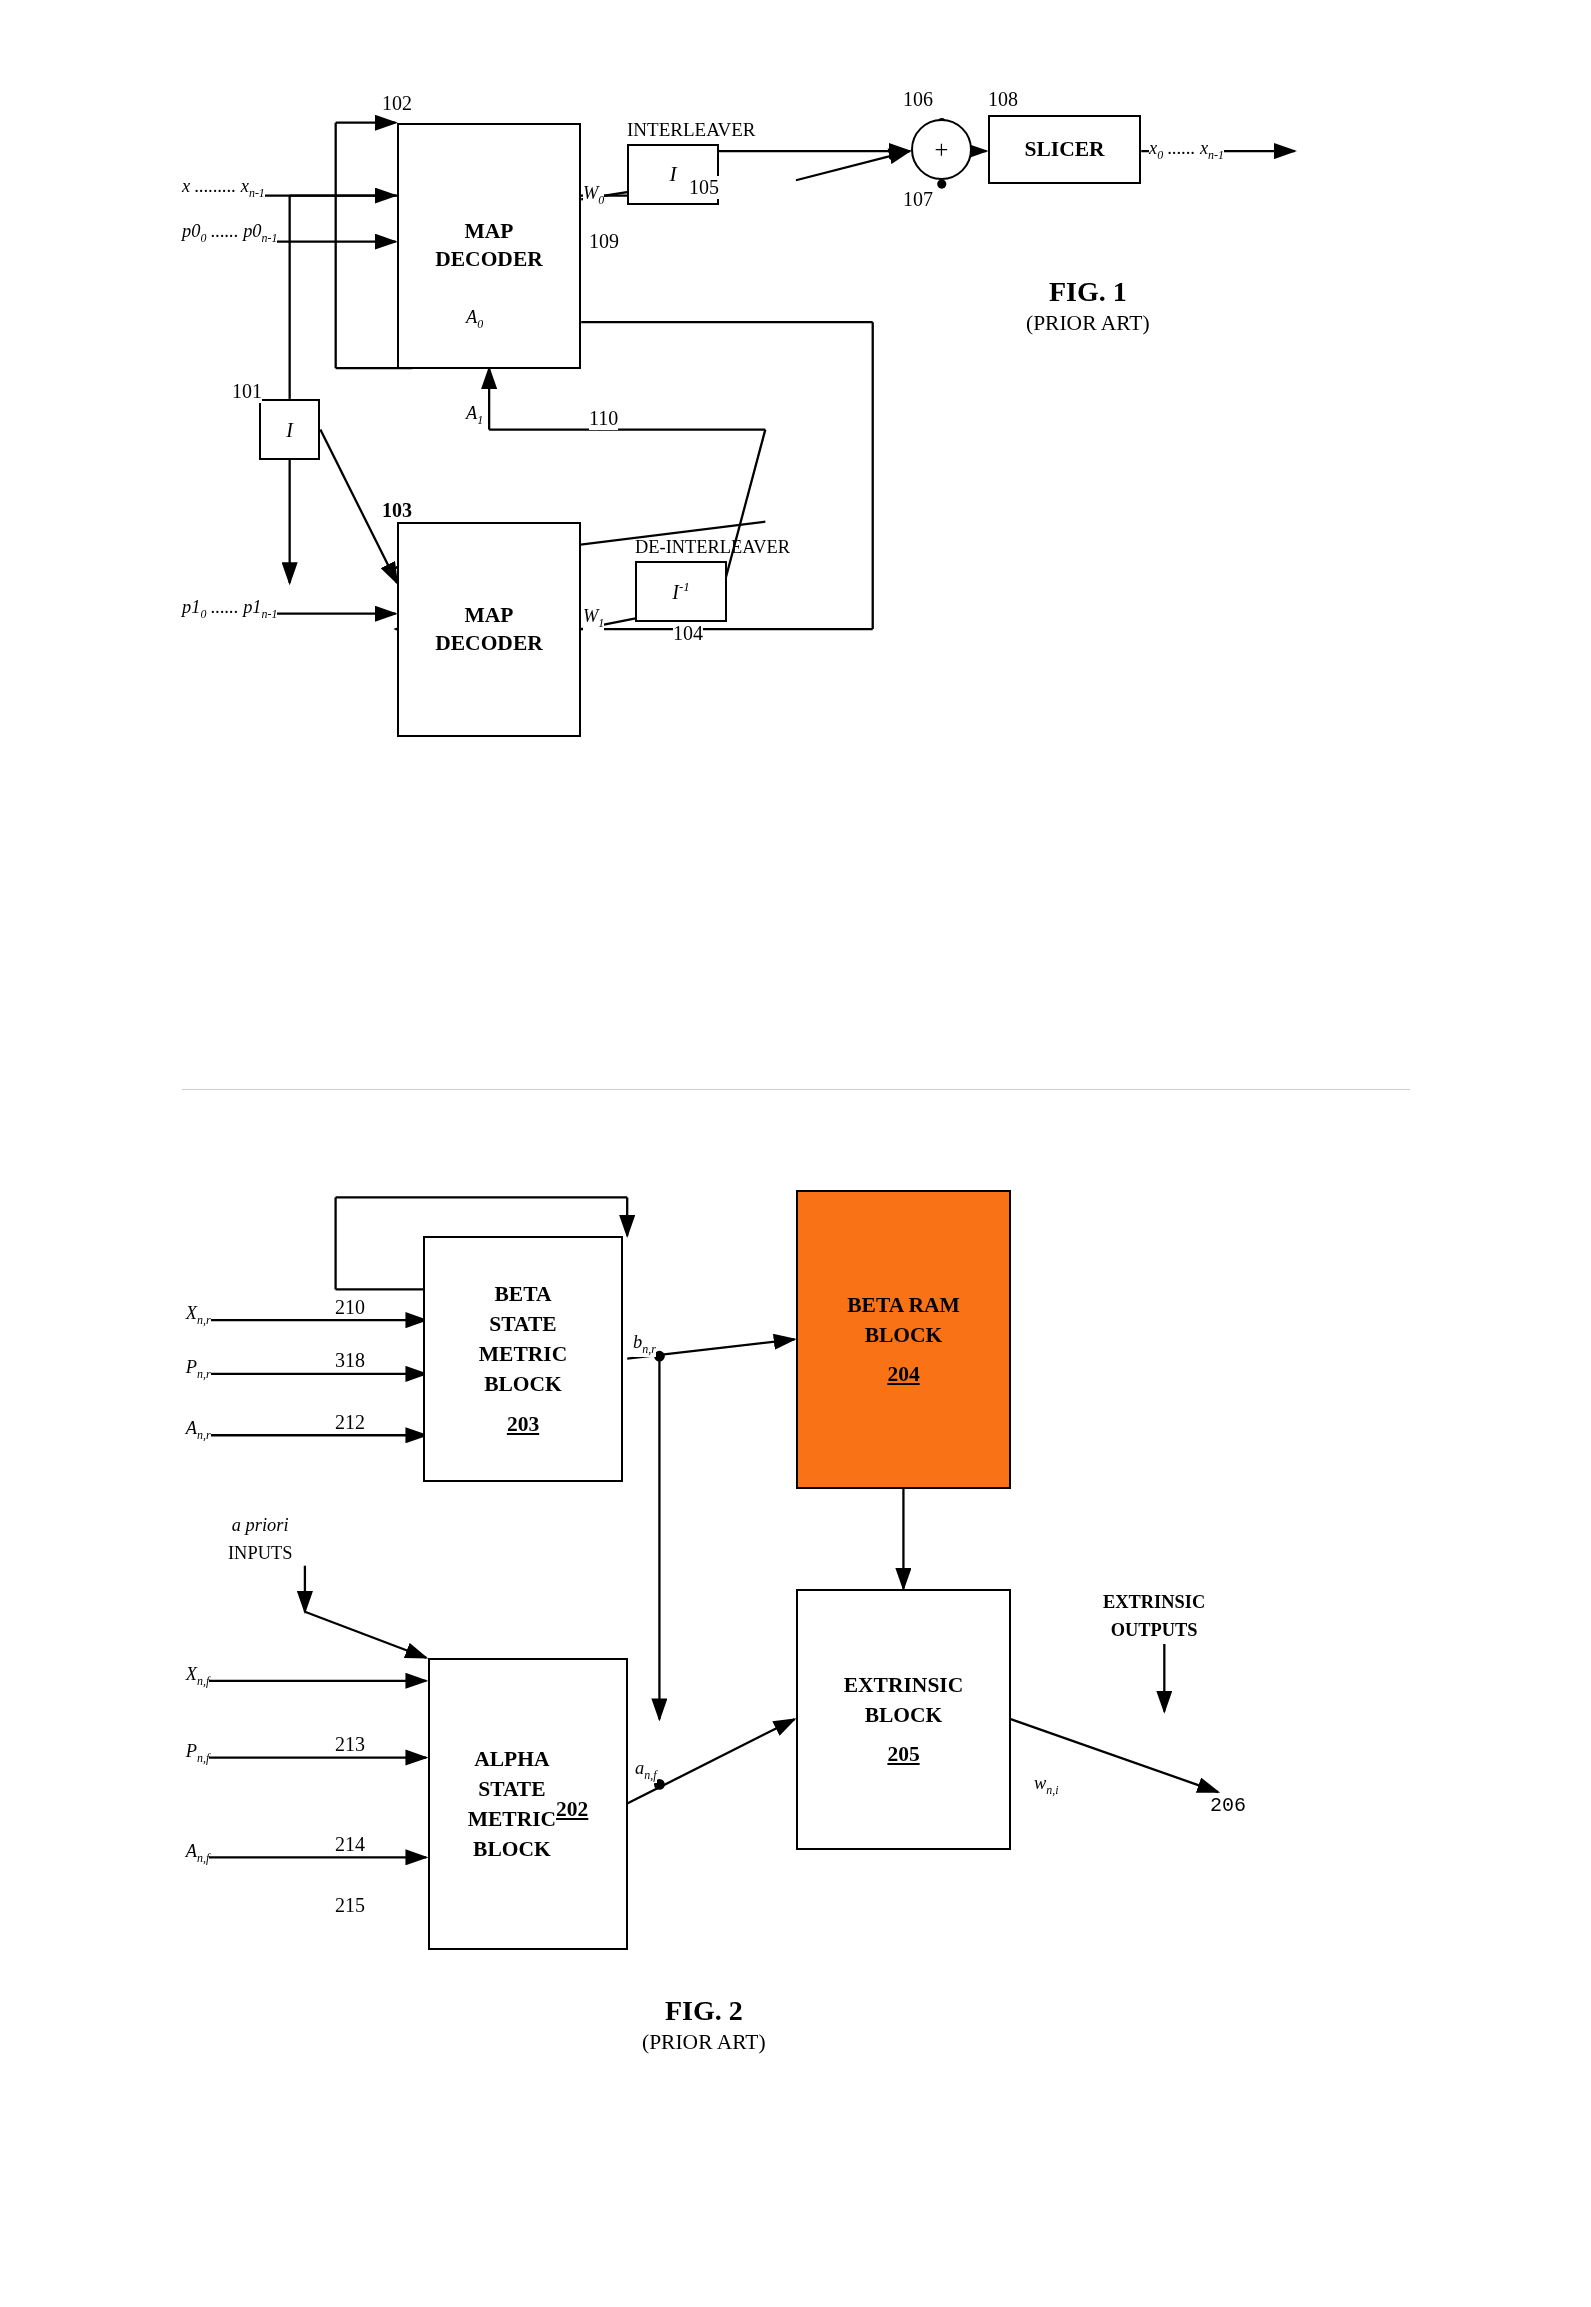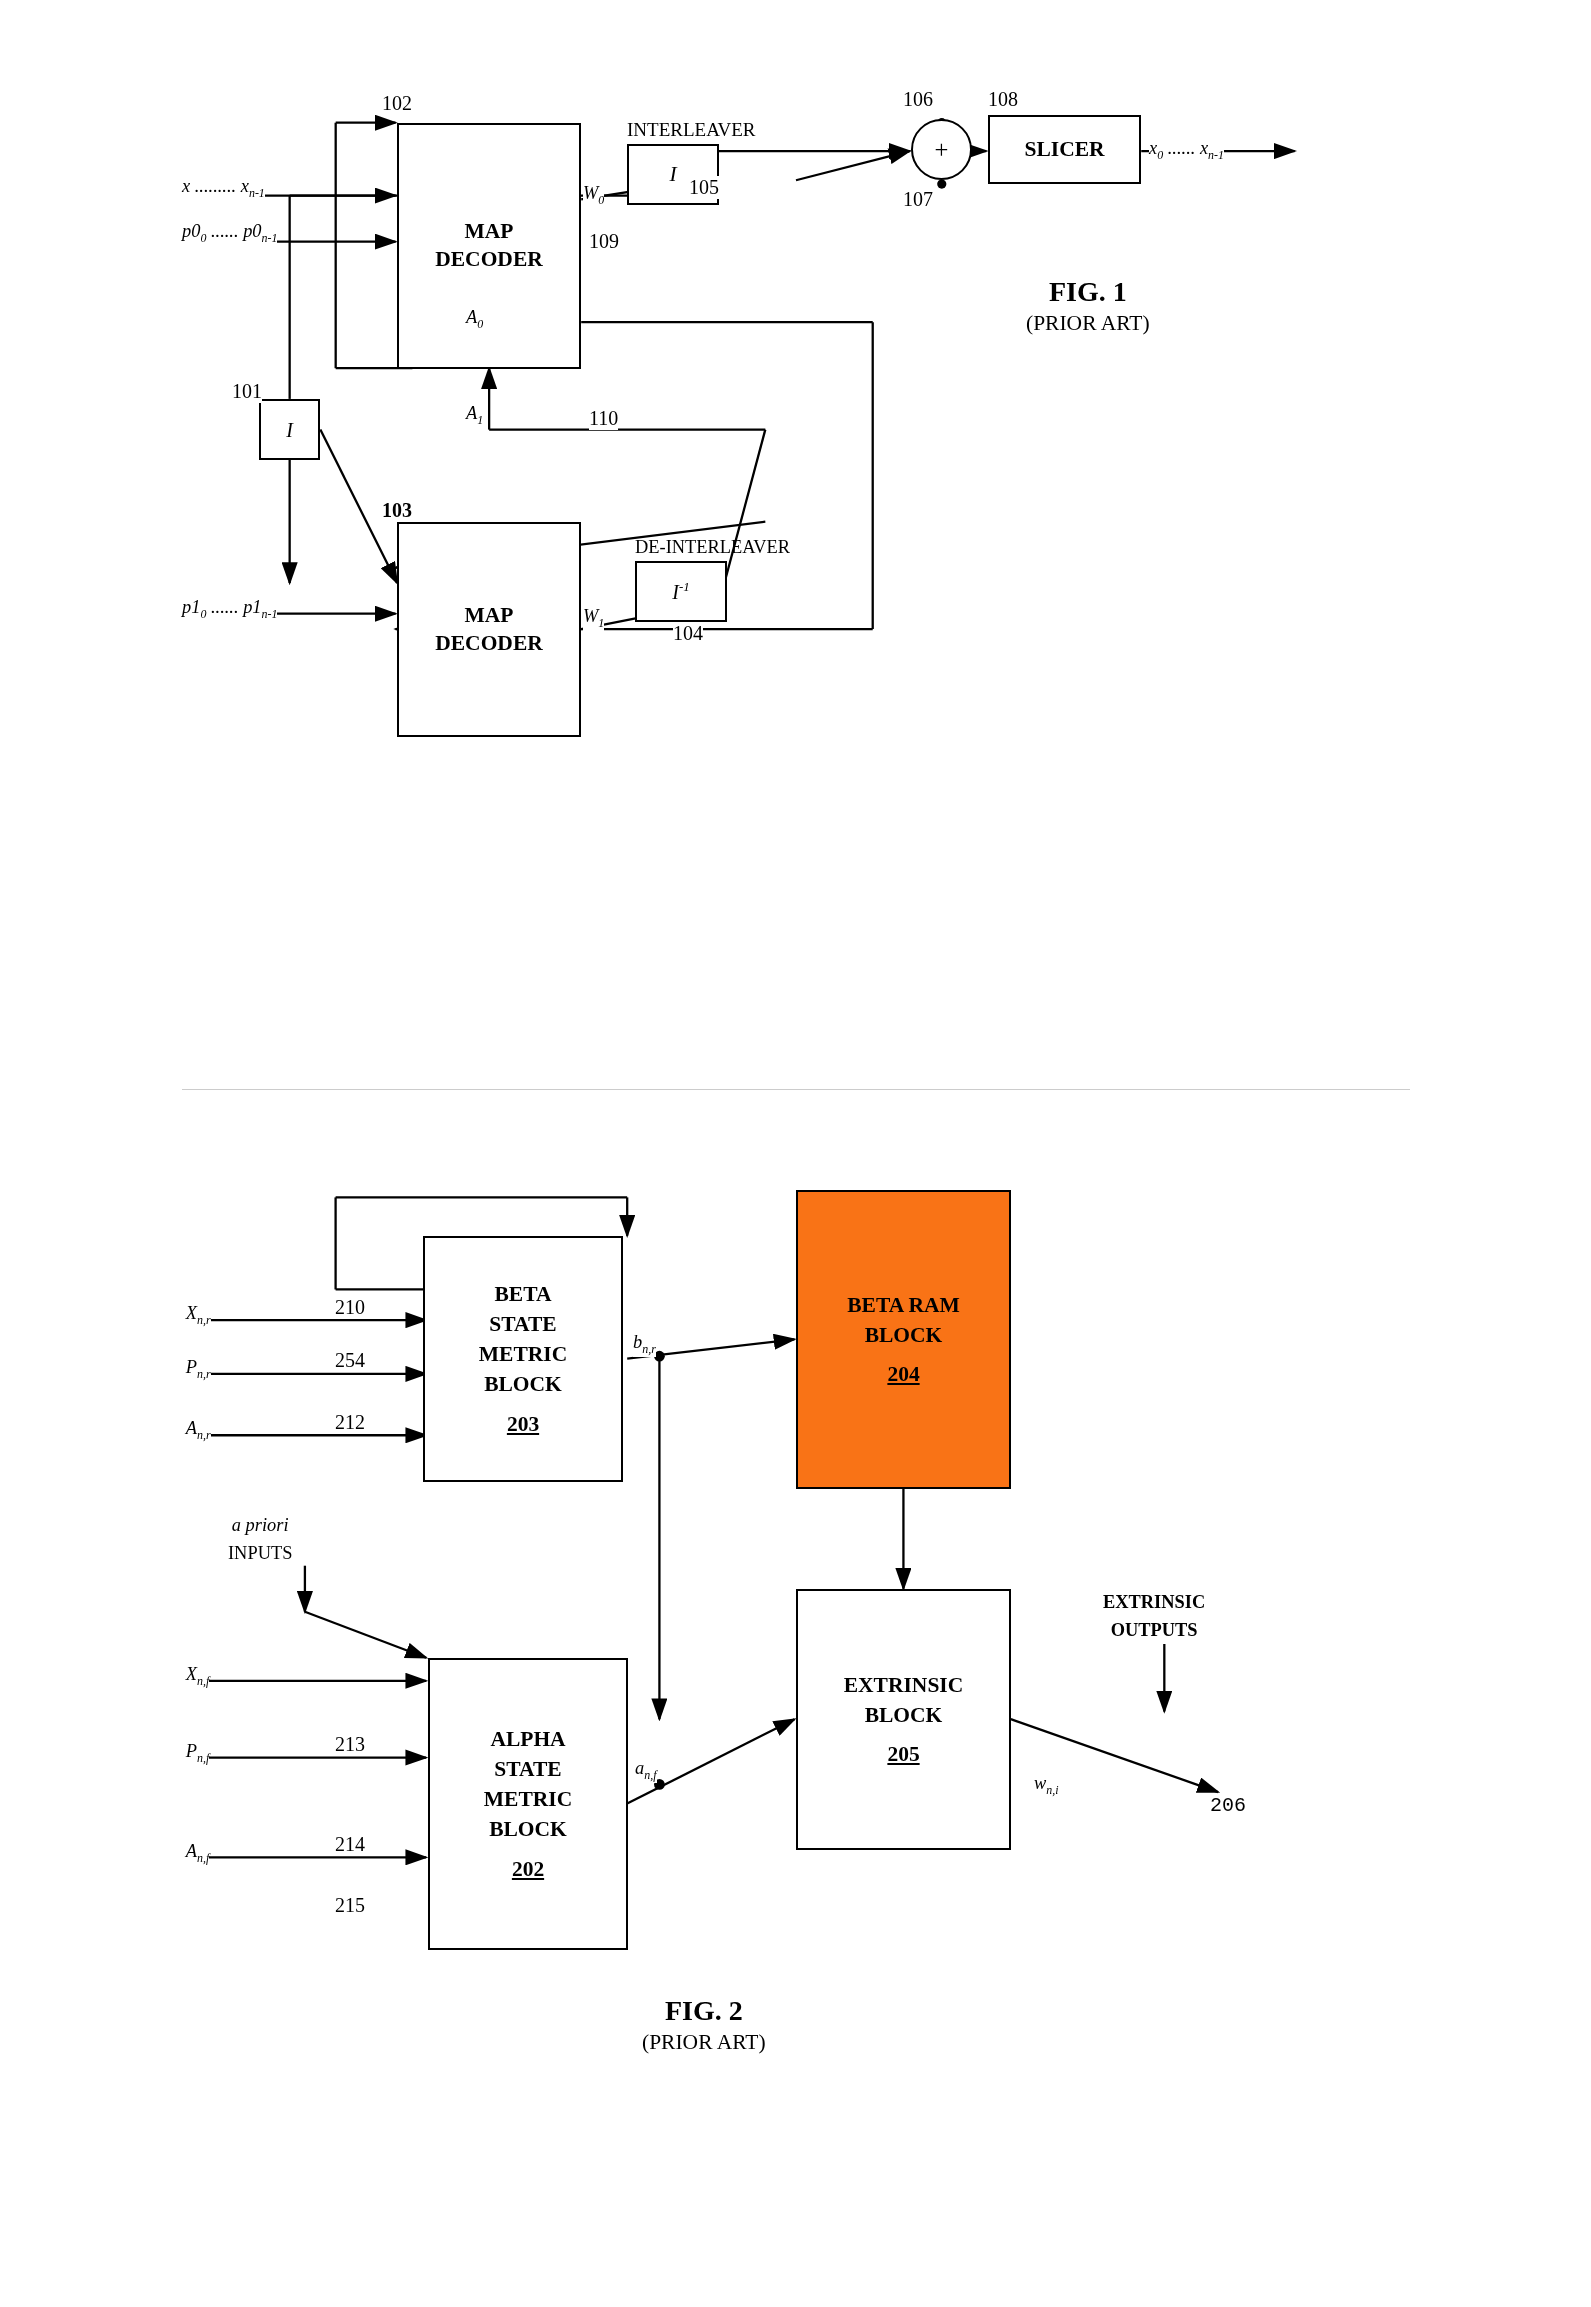--- a/index.html
+++ b/index.html
@@ -169,21 +169,21 @@
       text-align: center;
     }
 
     .alpha-state {
       position: absolute;
       left: 246px; top: 522px;
       width: 200px; height: 292px;
       border: 2.3px solid #000;
       background: #fff;
       display: flex;
-      flex-direction: column;
+      flex-direction: row;
       align-items: center;
       justify-content: center;
       font-size: 21.5px;
       font-weight: bold;
       line-height: 1.4;
       text-align: center;
     }
 
     .extrinsic {
       position: absolute;
@@ -417,21 +417,21 @@
       <span>ALPHA<br>STATE<br>METRIC<br>BLOCK</span>
       <div style="margin-top:9.2px; font-size:21.5px;"><span class="underline-label">202</span></div>
     </div>
 
     <div class="extrinsic">
       <span>EXTRINSIC<br>BLOCK</span>
       <div style="margin-top:9.2px; font-size:21.5px;"><span class="underline-label">205</span></div>
     </div>
 
     <div class="label" style="left:153px; top:160px;">210</div>
-    <div class="label" style="left:153px; top:213px;">254</div>
+    <div class="label" style="left:153px; top:213px;">318</div>
     <div class="label" style="left:153px; top:275px;">212</div>
     <div class="label" style="left:153px; top:597px;">213</div>
     <div class="label" style="left:153px; top:697px;">214</div>
     <div class="label" style="left:153px; top:758px;">215</div>
     <div class="label" style="left:1028px; top:658px;font-family:Liberation Mono, monospace;">206</div>
 
     <div class="label" style="left:451px; top:196px; font-size:18.4px; font-style:italic;">b<sub>n,r</sub></div>
     <div class="label" style="left:453px; top:622px; font-size:18.4px; font-style:italic;">a<sub>n,f</sub></div>
     <div class="label" style="left:852px; top:637px; font-size:18.4px; font-style:italic;">w<sub>n,i</sub></div>
 

